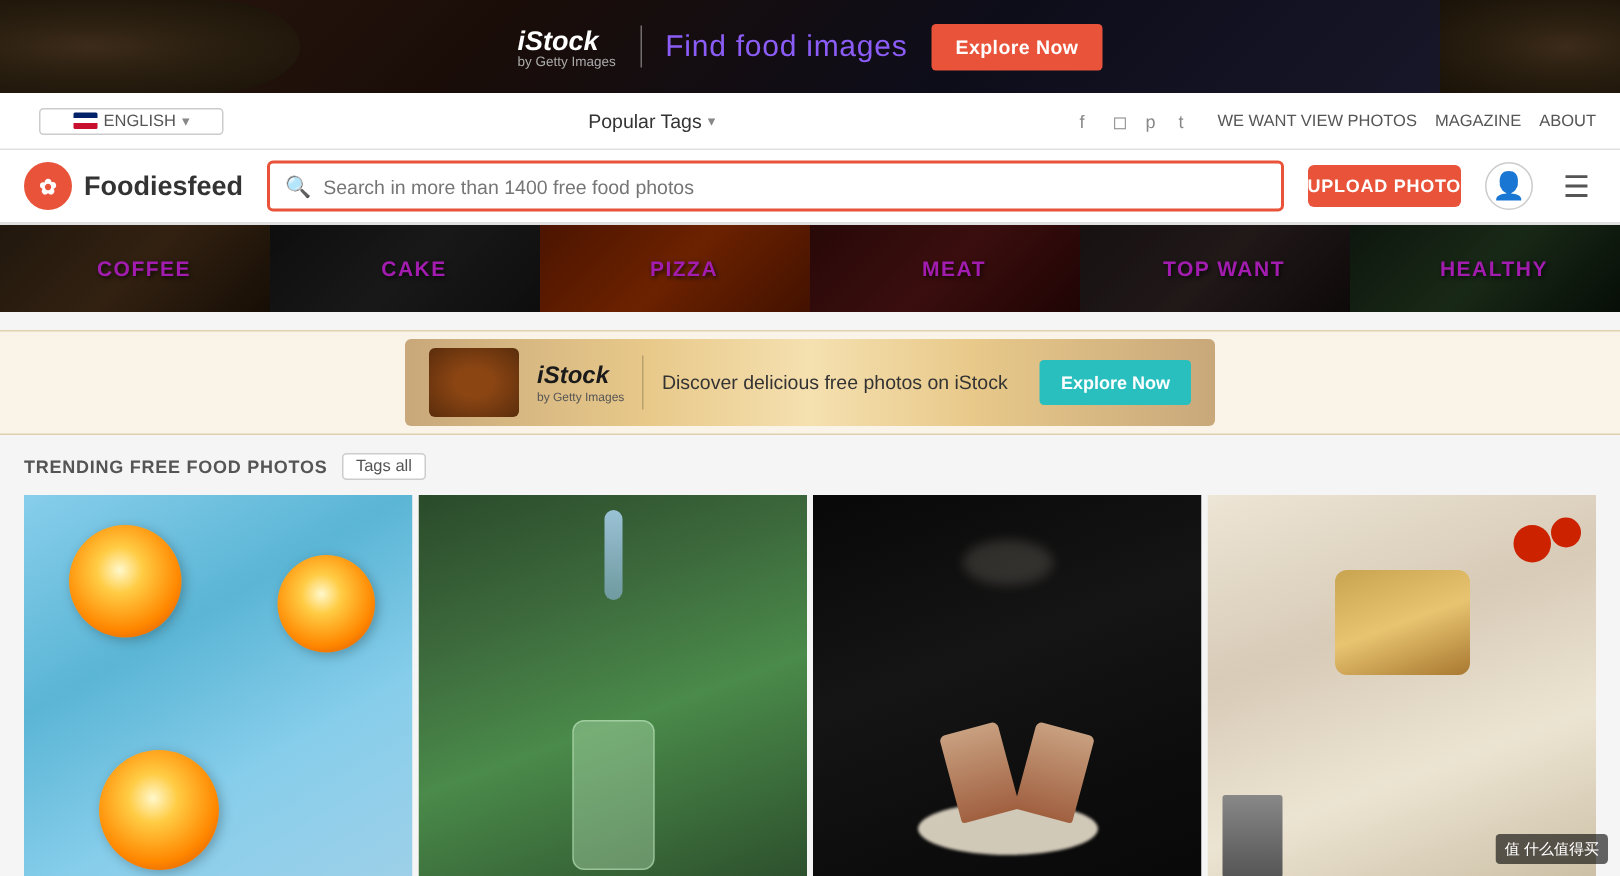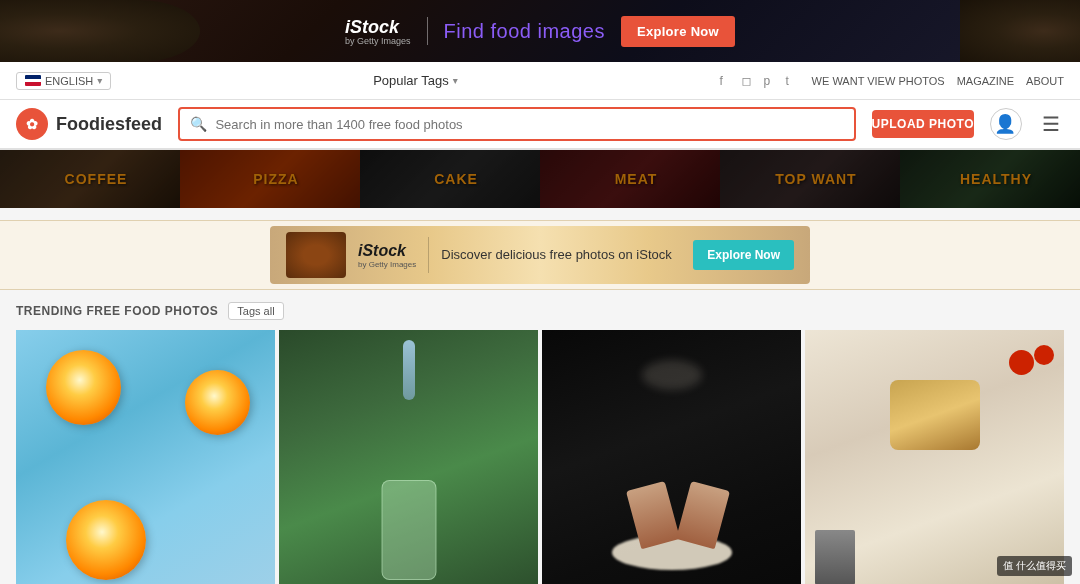--- a/index.html
+++ b/index.html
@@ -96,23 +96,24 @@
       align-items: center;
       gap: 4px;
     }
     .lang-selector {
       display: flex;
       align-items: center;
       gap: 4px;
       font-size: 11px;
       color: #555;
       border: 1px solid #ccc;
-      padding: 2px 8px;
+      padding: 2px 22px;
       border-radius: 3px;
       cursor: pointer;
+      margin-left: 10px;
     }
     .flag-icon {
       width: 16px;
       height: 11px;
       background: linear-gradient(180deg, #012169 33%, white 33%, white 66%, #C8102E 66%);
       border-radius: 1px;
       font-size: 8px;
     }
     .nav-center {
       display: flex;
@@ -251,21 +252,21 @@
       inset: 0;
     }
     .category-item .cat-overlay {
       position: absolute;
       inset: 0;
       background: rgba(0,0,0,0.45);
     }
     .category-item .cat-label {
       position: relative;
       z-index: 2;
-      color: #a16207;
+      color: #a21caf;
       font-size: 14px;
       font-weight: bold;
       letter-spacing: 1px;
       display: flex;
       align-items: center;
       justify-content: center;
       height: 100%;
       text-shadow: 1px 1px 3px rgba(0,0,0,0.7);
       padding-left: 12px;
     }
@@ -463,29 +464,29 @@
   <div class="user-avatar">👤</div>
   <div class="hamburger">☰</div>
 </div>
 
 <div class="category-grid">
   <div class="category-item cat-coffee">
     <div class="cat-bg"></div>
     <div class="cat-overlay"></div>
     <div class="cat-label">COFFEE</div>
   </div>
+  <div class="category-item cat-cake">
+    <div class="cat-bg"></div>
+    <div class="cat-overlay"></div>
+    <div class="cat-label">CAKE</div>
+  </div>
   <div class="category-item cat-pizza">
     <div class="cat-bg"></div>
     <div class="cat-overlay"></div>
     <div class="cat-label">PIZZA</div>
-  </div>
-  <div class="category-item cat-cake">
-    <div class="cat-bg"></div>
-    <div class="cat-overlay"></div>
-    <div class="cat-label">CAKE</div>
   </div>
   <div class="category-item cat-meat">
     <div class="cat-bg"></div>
     <div class="cat-overlay"></div>
     <div class="cat-label">MEAT</div>
   </div>
   <div class="category-item cat-topview">
     <div class="cat-bg"></div>
     <div class="cat-overlay"></div>
     <div class="cat-label">TOP WANT</div>

